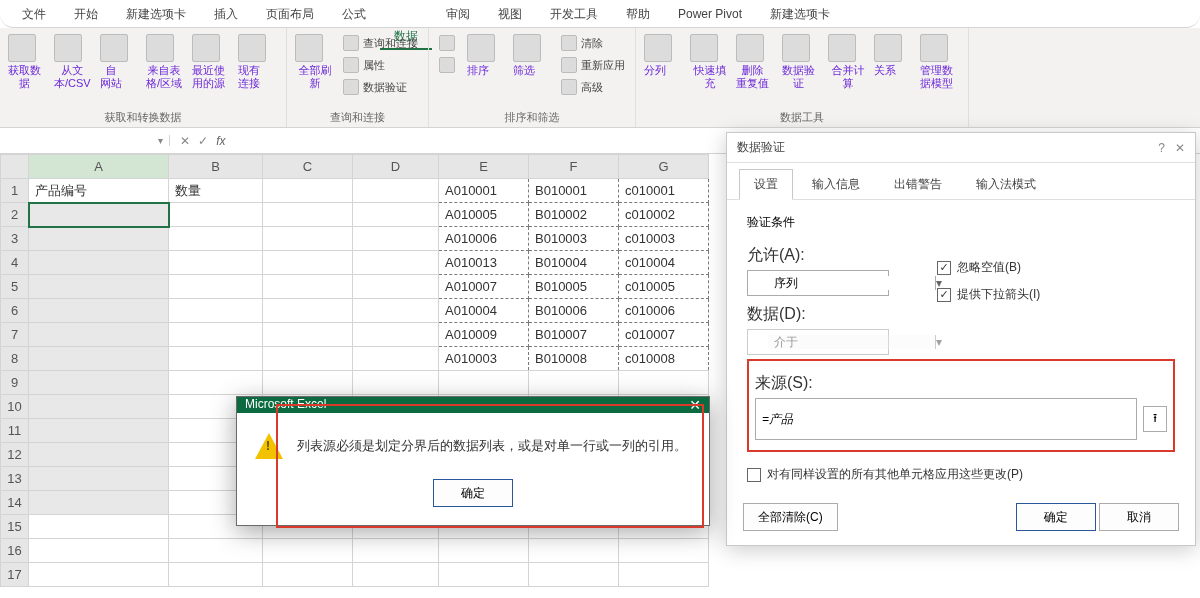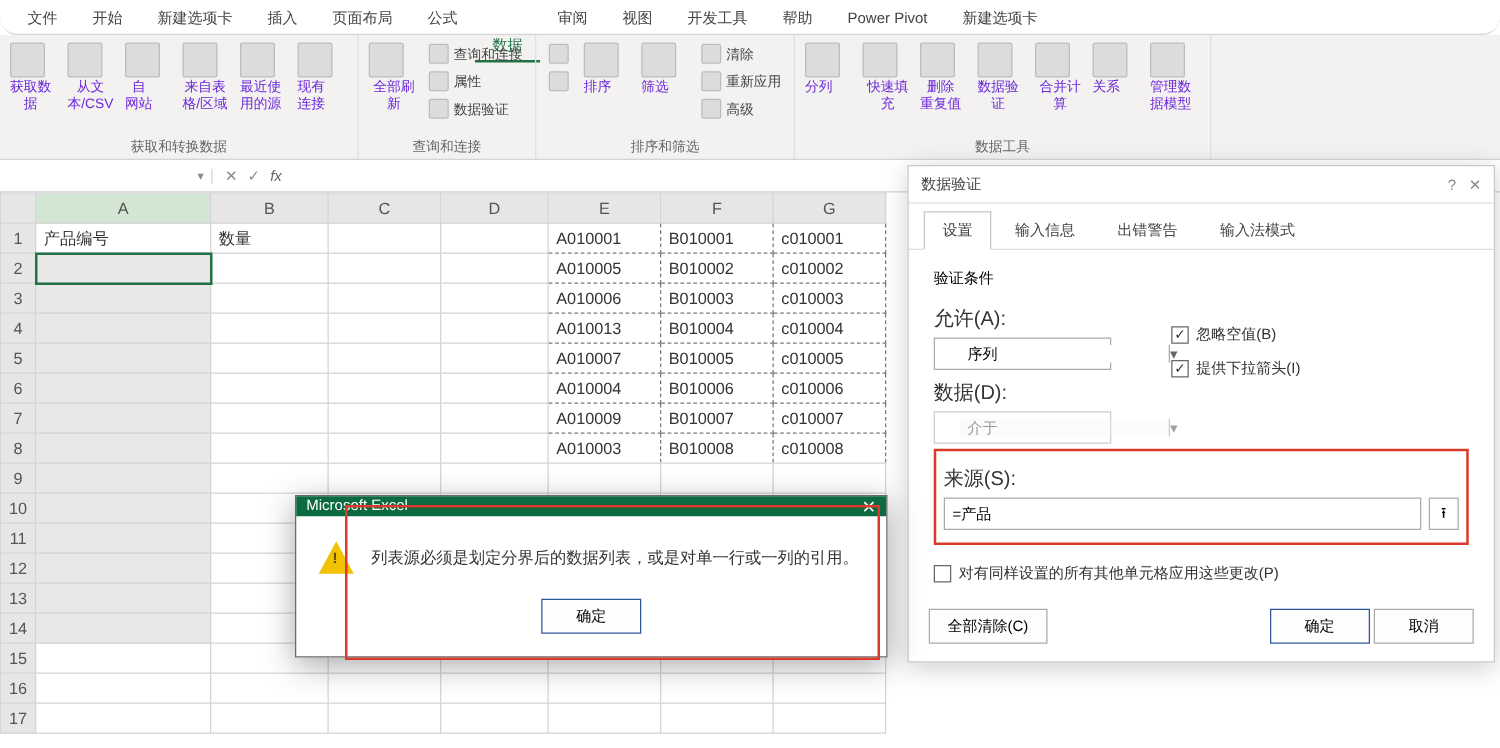--- a/index.html
+++ b/index.html
@@ -50,21 +50,21 @@
 .dlg-dv .tab { padding:6px 14px; border:1px solid transparent; margin-right:4px; cursor:pointer; color:#444; border-bottom:none; }
 .dlg-dv .tab.active { border-color:#c8c8c8; background:#fff; border-bottom:1px solid #fff; margin-bottom:-1px;}
 .dlg-dv .body { padding:14px 20px 10px; }
 .field-label { width:100%; font-size:16px; color:#333; margin:8px 0 4px;}
 .combo { display:flex; align-items:center; border:1px solid #ababab; height:26px; width:142px; background:#fff;}
 .combo input { border:none; flex:1; padding:0 6px; font-size:12px; outline:none;margin-left:20px;}
 .combo .dd { width:22px; text-align:center; border-left:1px solid #ababab; color:#666; cursor:pointer;}
 .chk { display:flex; align-items:center; gap:6px; font-size:12px; color:#333; cursor:pointer;}
 .chk .box { width:14px; height:14px; border:1px solid #666; display:flex; align-items:center; justify-content:center; font-size:11px;}
 .src-wrap { display:flex; align-items:center; gap:6px;}
-.src-input { flex:1; border:1px solid #ababab; height:26px; padding:0 6px; font-size:12px;}
+.src-input { flex:1; border:1px solid #ababab; height:42px; padding:0 6px; font-size:12px;font-style:italic;}
 .range-btn { width:24px; height:26px; border:1px solid #ababab; display:flex; align-items:center; justify-content:center; cursor:pointer;}
 .dlg-dv .footer { display:flex; justify-content:space-between; padding:10px 16px 14px; }
 .btn { min-width:80px; height:28px; border:1px solid #ababab; background:#fdfdfd; cursor:pointer; font-size:12px; padding:0 14px;}
 .btn.primary { border:1px solid #2b579a; }
 .red-frame { border:2px solid #d93a2b; padding:4px 6px 10px; margin-top:4px; }
 
 
 .dlg-err { position:absolute; left:236px; top:396px; width:474px; background:#fff; border:1px solid #6a6a6a; box-shadow:0 6px 24px rgba(0,0,0,.35);}
 .dlg-err .titlebar { height:16px; background:#0b6a3f; color:#fff; display:flex; align-items:flex-start; justify-content:space-between; padding:0 8px; font-size:12px;}
 .dlg-err .titlebar .x { cursor:pointer; font-size:14px;}

